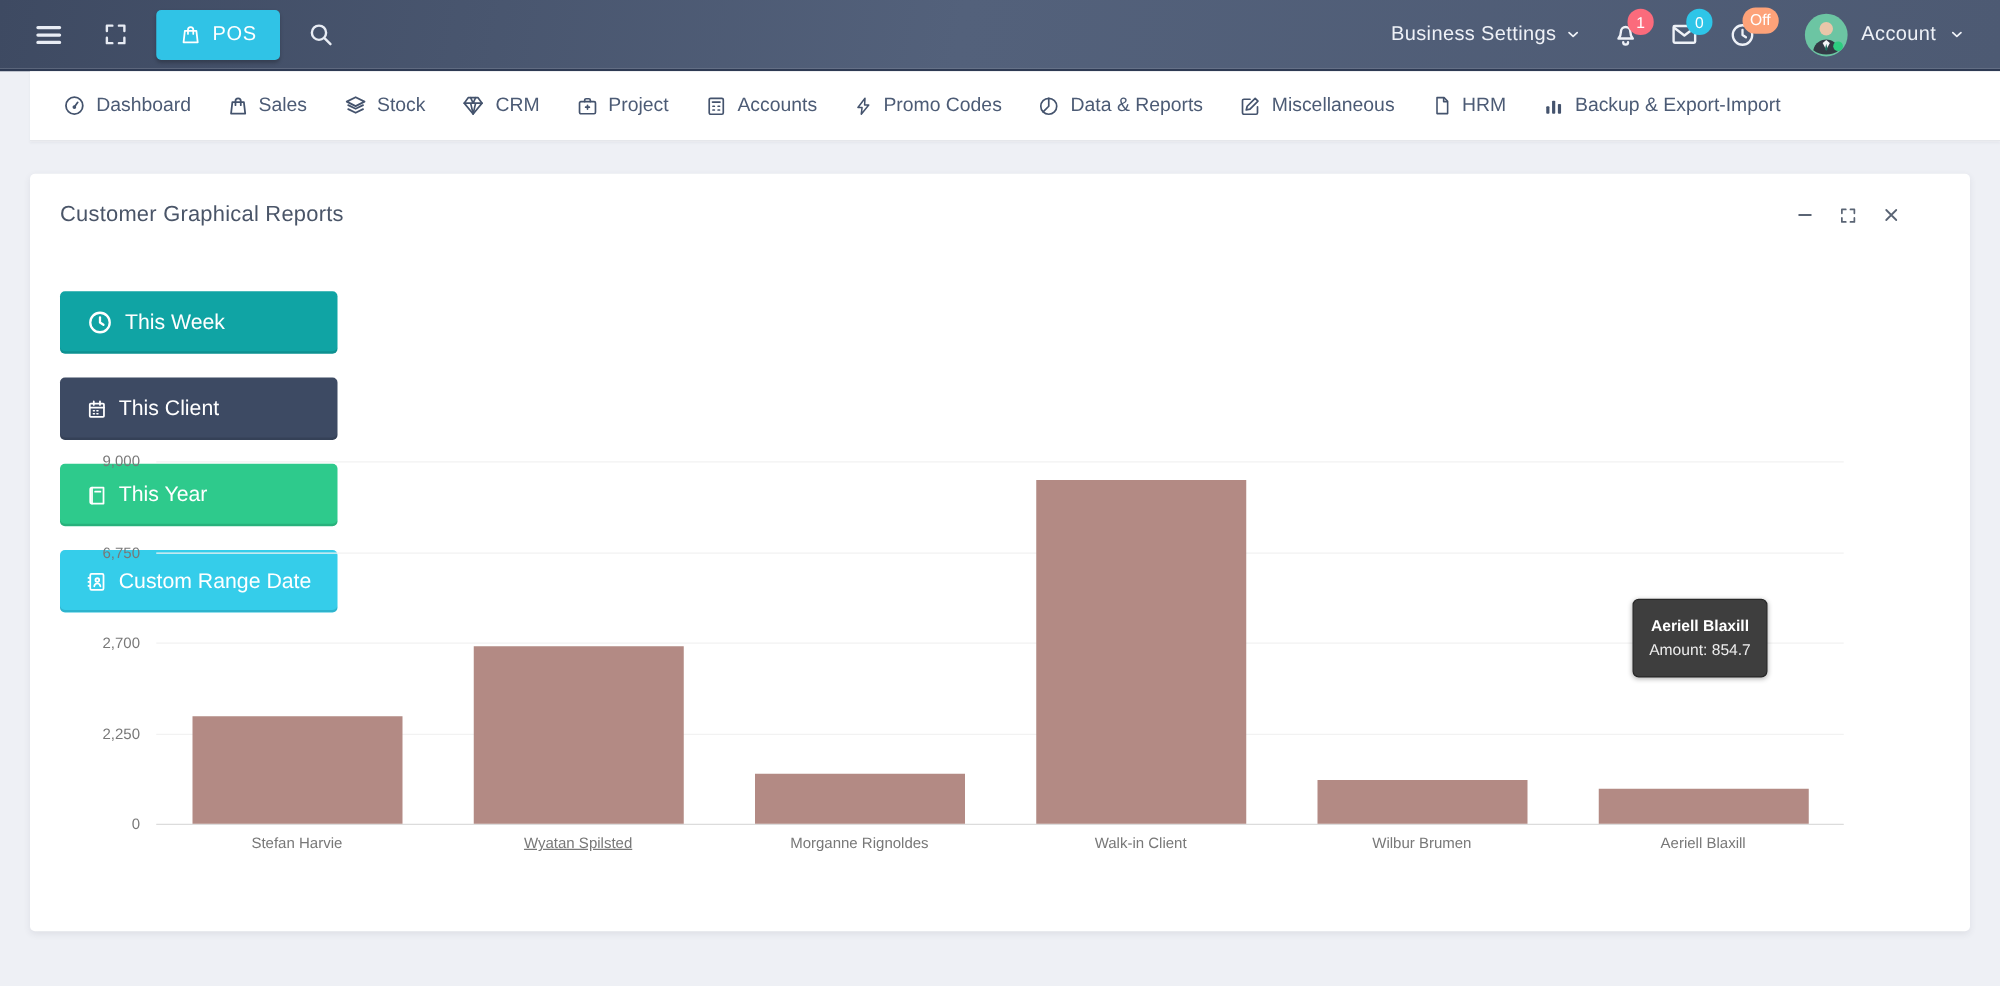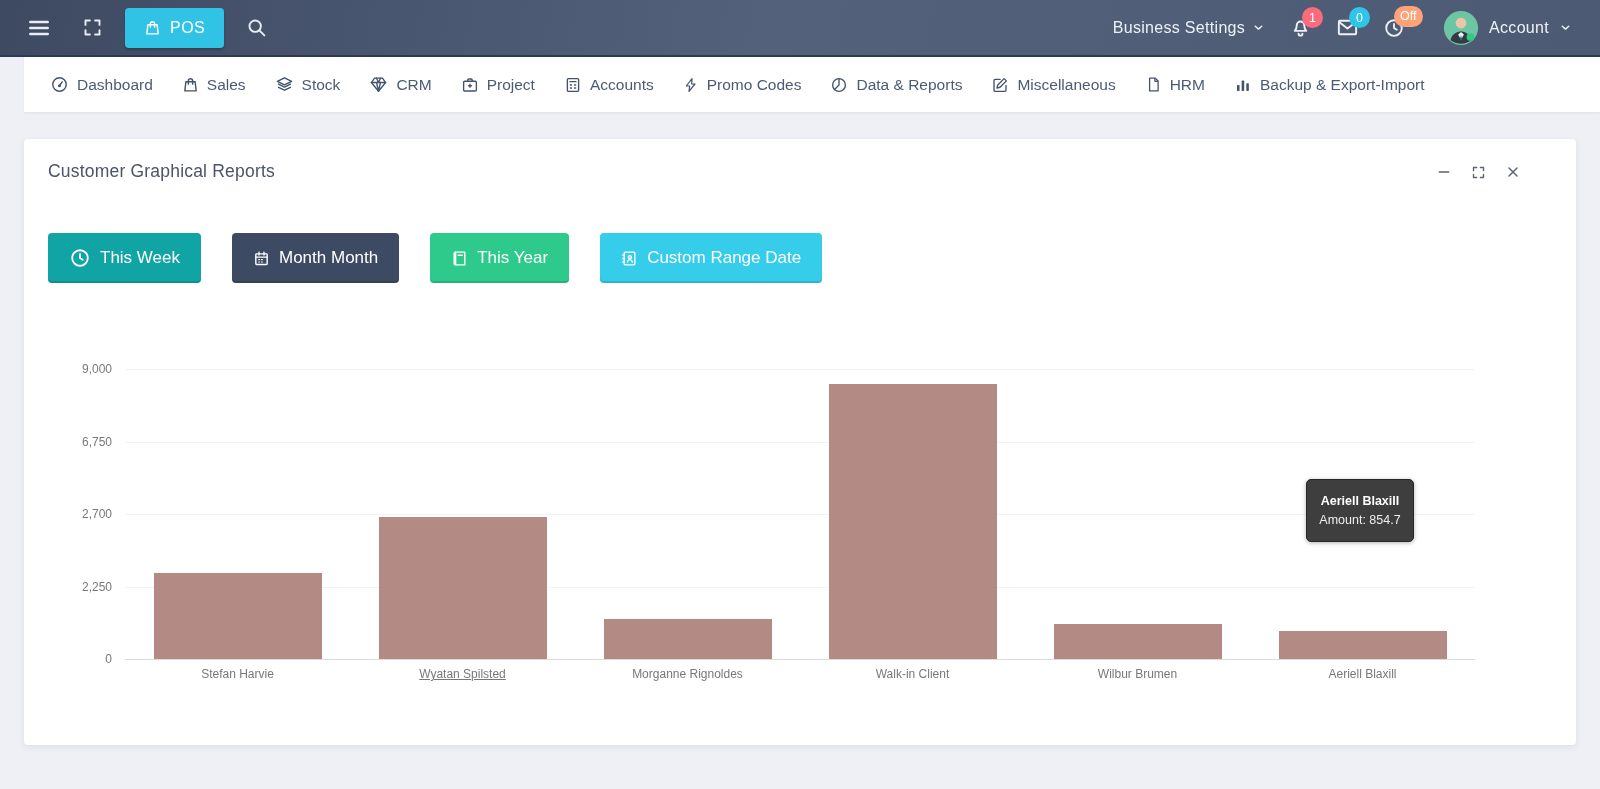--- a/index.html
+++ b/index.html
@@ -65,21 +65,21 @@
     position:relative;
     margin:26px 32px 0 24px;
     width:1552px; height:606px;
     background:#fff; border-radius:4px;
     box-shadow:0 2px 6px rgba(50,60,80,.09);
   }
   .card-title { position:absolute; left:24px; top:22px; font-size:17.5px; color:#4a5568; letter-spacing:.2px; }
   .card-tools { position:absolute; top:25px; right:55px; display:flex; gap:19px; color:#5a6474; }
   .card-tools .icon-btn { padding:0; color:#5a6474; }
 
-  .filters { position:absolute; left:24px; top:94px; display:flex; gap:31px; }
+  .filters { position:absolute; left:24px; top:94px; display:flex; gap:19px;flex-direction:column; }
   .filter-btn {
     height:50px; border:none; border-radius:4px;
     color:#fff; font-size:17px; font-family:inherit;
     display:flex; align-items:center; gap:9px;
     padding:0 21px; cursor:pointer;
     box-shadow:inset 0 -2px 0 rgba(0,0,0,.12);
   }
 
   
   .chart { position:absolute; inset:0; }
@@ -327,21 +327,21 @@
         <span>This Week</span>
       </button>
       <button class="filter-btn" style="background: rgb(61, 74, 99);">
         <span>
           <svg viewBox="0 0 24 24" width="17" height="17" fill="none" stroke="currentColor" stroke-linecap="round" stroke-linejoin="round" stroke-width="2">
             <rect x="4" y="5.5" width="16" height="15" rx="1"></rect>
             <path d="M4 10h16M8.5 3v4M15.5 3v4"></path>
             <path d="M8 13.5h1.3M12 13.5h1.3M8 17h1.3M12 17h1.3" stroke-width="1.6"></path>
           </svg>
         </span>
-        <span>Month Month</span>
+        <span>This Client</span>
       </button>
       <button class="filter-btn" style="background: rgb(46, 202, 140);">
         <span>
           <svg viewBox="0 0 24 24" width="17" height="17" fill="none" stroke="currentColor" stroke-linecap="round" stroke-linejoin="round" stroke-width="2">
             <path d="M6.5 3h13v18h-13a2 2 0 0 1-2-2V5a2 2 0 0 1 2-2z"></path>
             <path d="M6.5 3v18M10 7.5h6"></path>
           </svg>
         </span>
         <span>This Year</span>
       </button>

